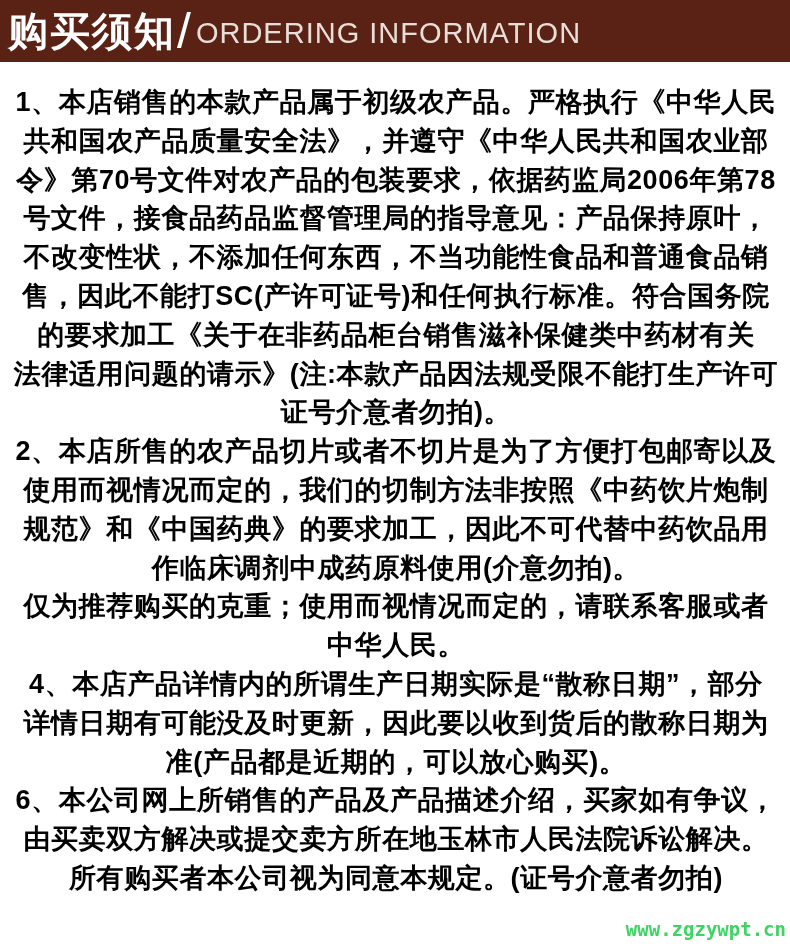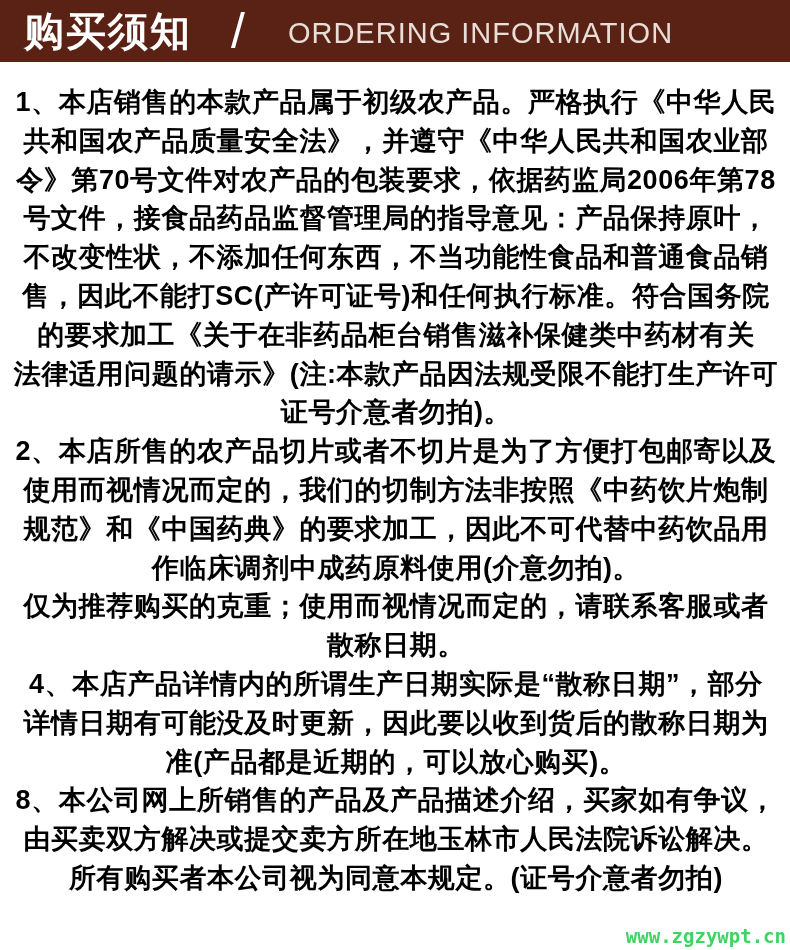--- a/index.html
+++ b/index.html
@@ -11,22 +11,21 @@
     position: relative;
     font-family: "Liberation Sans", "DejaVu Sans", sans-serif;
   }
   .header {
     width: 790px;
     height: 62px;
     background: #5a2214;
     display: flex;
     align-items: center;
     box-sizing: border-box;
-    padding-left: 24px;
-    gap: 38px;
+    padding-left: 8px;
   }
   .title-cn {
     color: #ffffff;
     font-size: 40px;
     font-weight: 900;
     letter-spacing: 2px;
     line-height: 1;
   }
   .slash {
     color: #ffffff;
@@ -52,21 +51,21 @@
     font-size: 27px;
     font-weight: 700;
     color: #000000;
     line-height: 38.8px;
     letter-spacing: 0.6px;
     white-space: nowrap;
   }
   .watermark {
     position: absolute;
     right: 4px;
-    bottom: 3px;
+    bottom: 10px;
     font-family: "DejaVu Sans Mono", "Liberation Mono", monospace;
     font-size: 19px;
     font-weight: 700;
     color: #3ed463;
   }
 </style>
 </head>
 <body>
 
 <div class="header">
@@ -83,22 +82,22 @@
     <div class="line">不改变性状，不添加任何东西，不当功能性食品和普通食品销</div>
     <div class="line">售，因此不能打SC(产许可证号)和任何执行标准。符合国务院</div>
     <div class="line">的要求加工《关于在非药品柜台销售滋补保健类中药材有关</div>
     <div class="line">法律适用问题的请示》(注:本款产品因法规受限不能打生产许可</div>
     <div class="line">证号介意者勿拍)。</div>
     <div class="line">2、本店所售的农产品切片或者不切片是为了方便打包邮寄以及</div>
     <div class="line">使用而视情况而定的，我们的切制方法非按照《中药饮片炮制</div>
     <div class="line">规范》和《中国药典》的要求加工，因此不可代替中药饮品用</div>
     <div class="line">作临床调剂中成药原料使用(介意勿拍)。</div>
     <div class="line">仅为推荐购买的克重；使用而视情况而定的，请联系客服或者</div>
-    <div class="line">散称日期。</div>
+    <div class="line">中华人民。</div>
     <div class="line">4、本店产品详情内的所谓生产日期实际是“散称日期”，部分</div>
     <div class="line">详情日期有可能没及时更新，因此要以收到货后的散称日期为</div>
     <div class="line">准(产品都是近期的，可以放心购买)。</div>
-    <div class="line">8、本公司网上所销售的产品及产品描述介绍，买家如有争议，</div>
+    <div class="line">6、本公司网上所销售的产品及产品描述介绍，买家如有争议，</div>
     <div class="line">由买卖双方解决或提交卖方所在地玉林市人民法院诉讼解决。</div>
     <div class="line">所有购买者本公司视为同意本规定。(证号介意者勿拍)</div>
   </div>
 
 <div class="watermark">www.zgzywpt.cn</div>
 
 </body></html>

